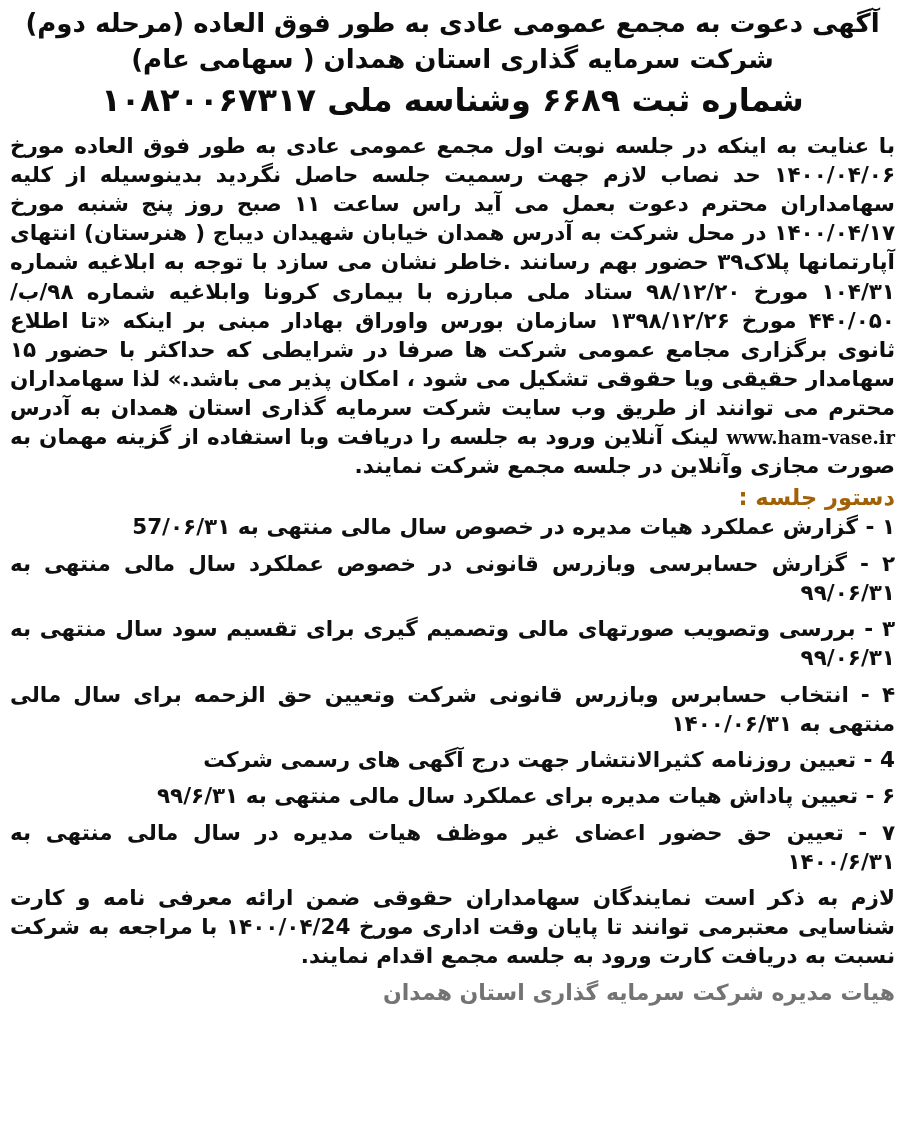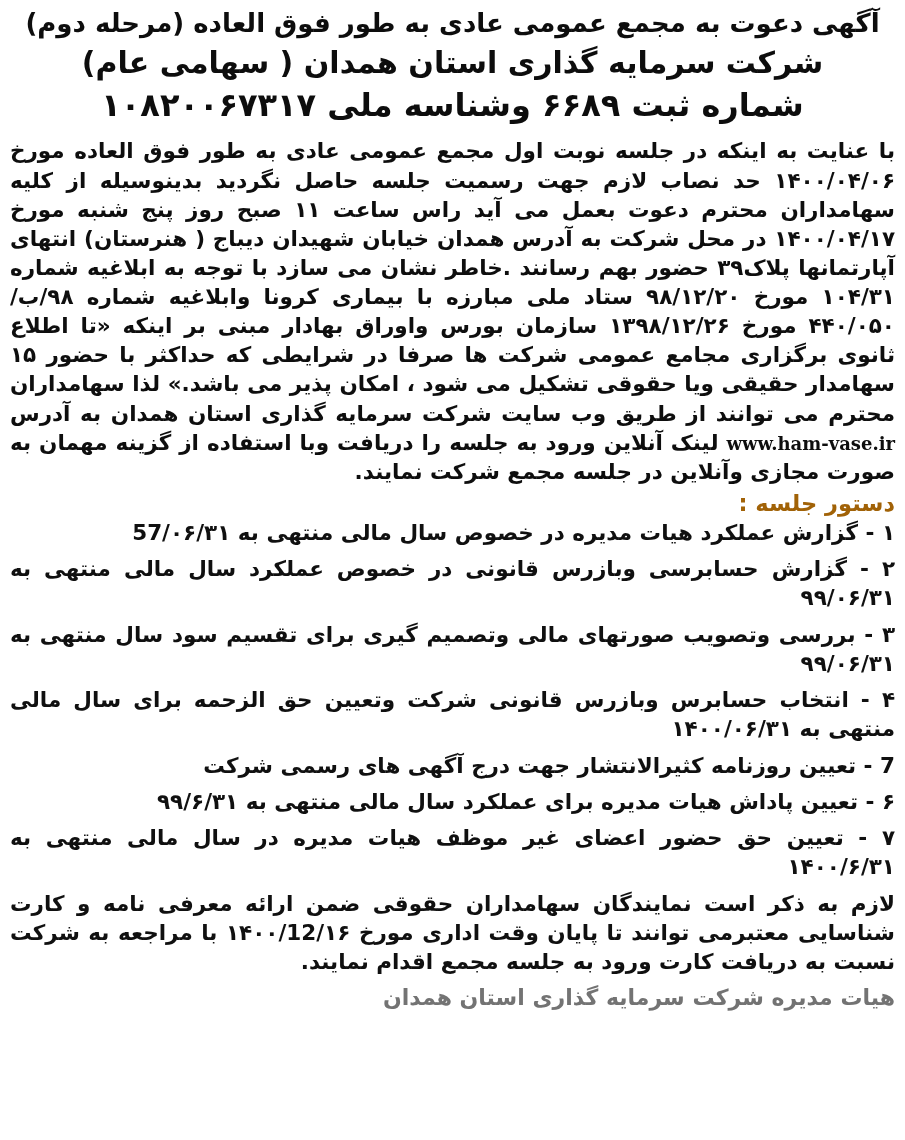--- a/index.html
+++ b/index.html
@@ -31,21 +31,21 @@
     font-weight: bold;
     font-size: 26.5px;
     line-height: 1.38;
     letter-spacing: -0.2px;
     margin: 0;
     padding: 0 4px;
     color: #0d0d0d;
   }
   .doc-title .tline { display: block; white-space: nowrap; }
   .doc-title .tline.l1 { font-size: 26px; }
-  .doc-title .tline.l2 { font-size: 30px; }
+  .doc-title .tline.l2 { font-size: 26px; }
   .doc-title .tline.l3 { font-size: 32px; }
 
   
   .body-block {
     margin-top: 9px;
     font-size: 21.5px;
     line-height: 1.355;
     text-align: justify;
     text-align-last: right;
     font-weight: 600;
@@ -124,24 +124,24 @@
     <p><span>با عنایت به اینکه در جلسه نوبت اول مجمع عمومی عادی به طور فوق العاده مورخ ۱۴۰۰/۰۴/۰۶ حد نصاب لازم جهت رسمیت جلسه حاصل نگردید بدینوسیله از کلیه سهامداران محترم دعوت بعمل می آید راس ساعت ۱۱ صبح روز پنج شنبه مورخ ۱۴۰۰/۰۴/۱۷ در محل شرکت به آدرس همدان خیابان شهیدان دیباج ( هنرستان) انتهای آپارتمانها پلاک۳۹   حضور بهم رسانند .خاطر نشان می سازد با توجه به ابلاغیه شماره ۱۰۴/۳۱ مورخ ۹۸/۱۲/۲۰ ستاد ملی مبارزه با بیماری کرونا وابلاغیه شماره ۹۸/ب/۴۴۰/۰۵۰ مورخ ۱۳۹۸/۱۲/۲۶ سازمان بورس واوراق بهادار مبنی بر اینکه «تا اطلاع ثانوی برگزاری مجامع عمومی شرکت ها صرفا در شرایطی که حداکثر با حضور ۱۵ سهامدار حقیقی ویا حقوقی تشکیل می شود ، امکان پذیر می باشد.» لذا سهامداران محترم می توانند از طریق وب سایت شرکت سرمایه گذاری استان همدان به آدرس </span><span class="ltr-inline">www.ham-vase.ir</span><span>  لینک آنلاین ورود به جلسه را دریافت وبا استفاده از گزینه مهمان به صورت مجازی وآنلاین در جلسه مجمع شرکت نمایند.</span></p>
   </div>
 
   <div class="agenda-heading">دستور جلسه :</div>
 
   <ul class="agenda-list">
     <li class="inset">۱ - گزارش عملکرد هیات مدیره در خصوص سال مالی منتهی به 57/۰۶/۳۱</li>
     <li class="inset">۲ - گزارش حسابرسی وبازرس قانونی در خصوص عملکرد سال مالی منتهی به ۹۹/۰۶/۳۱</li>
     <li class="inset">۳ - بررسی وتصویب صورتهای مالی وتصمیم گیری برای تقسیم سود سال منتهی به ۹۹/۰۶/۳۱</li>
     <li class="inset">۴ - انتخاب حسابرس وبازرس قانونی شرکت وتعیین حق الزحمه برای سال مالی منتهی به ۱۴۰۰/۰۶/۳۱</li>
-    <li class="inset">7 - تعیین روزنامه کثیرالانتشار جهت درج آگهی های رسمی شرکت</li>
+    <li class="inset">4 - تعیین روزنامه کثیرالانتشار جهت درج آگهی های رسمی شرکت</li>
     <li class="inset">۶ - تعیین پاداش هیات مدیره برای عملکرد سال مالی منتهی به ۹۹/۶/۳۱</li>
     <li class="inset">۷ - تعیین حق حضور اعضای غیر موظف هیات مدیره در سال مالی  منتهی به ۱۴۰۰/۶/۳۱</li>
   </ul>
 
   <div class="closing-note">
-    <p>لازم به ذکر است نمایندگان سهامداران حقوقی ضمن ارائه معرفی نامه  و کارت شناسایی معتبرمی توانند تا پایان وقت اداری مورخ ۱۴۰۰/12/۱۶ با مراجعه به شرکت نسبت به دریافت کارت ورود به جلسه مجمع اقدام نمایند.</p>
+    <p>لازم به ذکر است نمایندگان سهامداران حقوقی ضمن ارائه معرفی نامه  و کارت شناسایی معتبرمی توانند تا پایان وقت اداری مورخ ۱۴۰۰/۰۴/24 با مراجعه به شرکت نسبت به دریافت کارت ورود به جلسه مجمع اقدام نمایند.</p>
   </div>
 
   <div class="signature">هیات مدیره شرکت سرمایه گذاری استان همدان</div>
 
 </div>
 
 </body></html>

